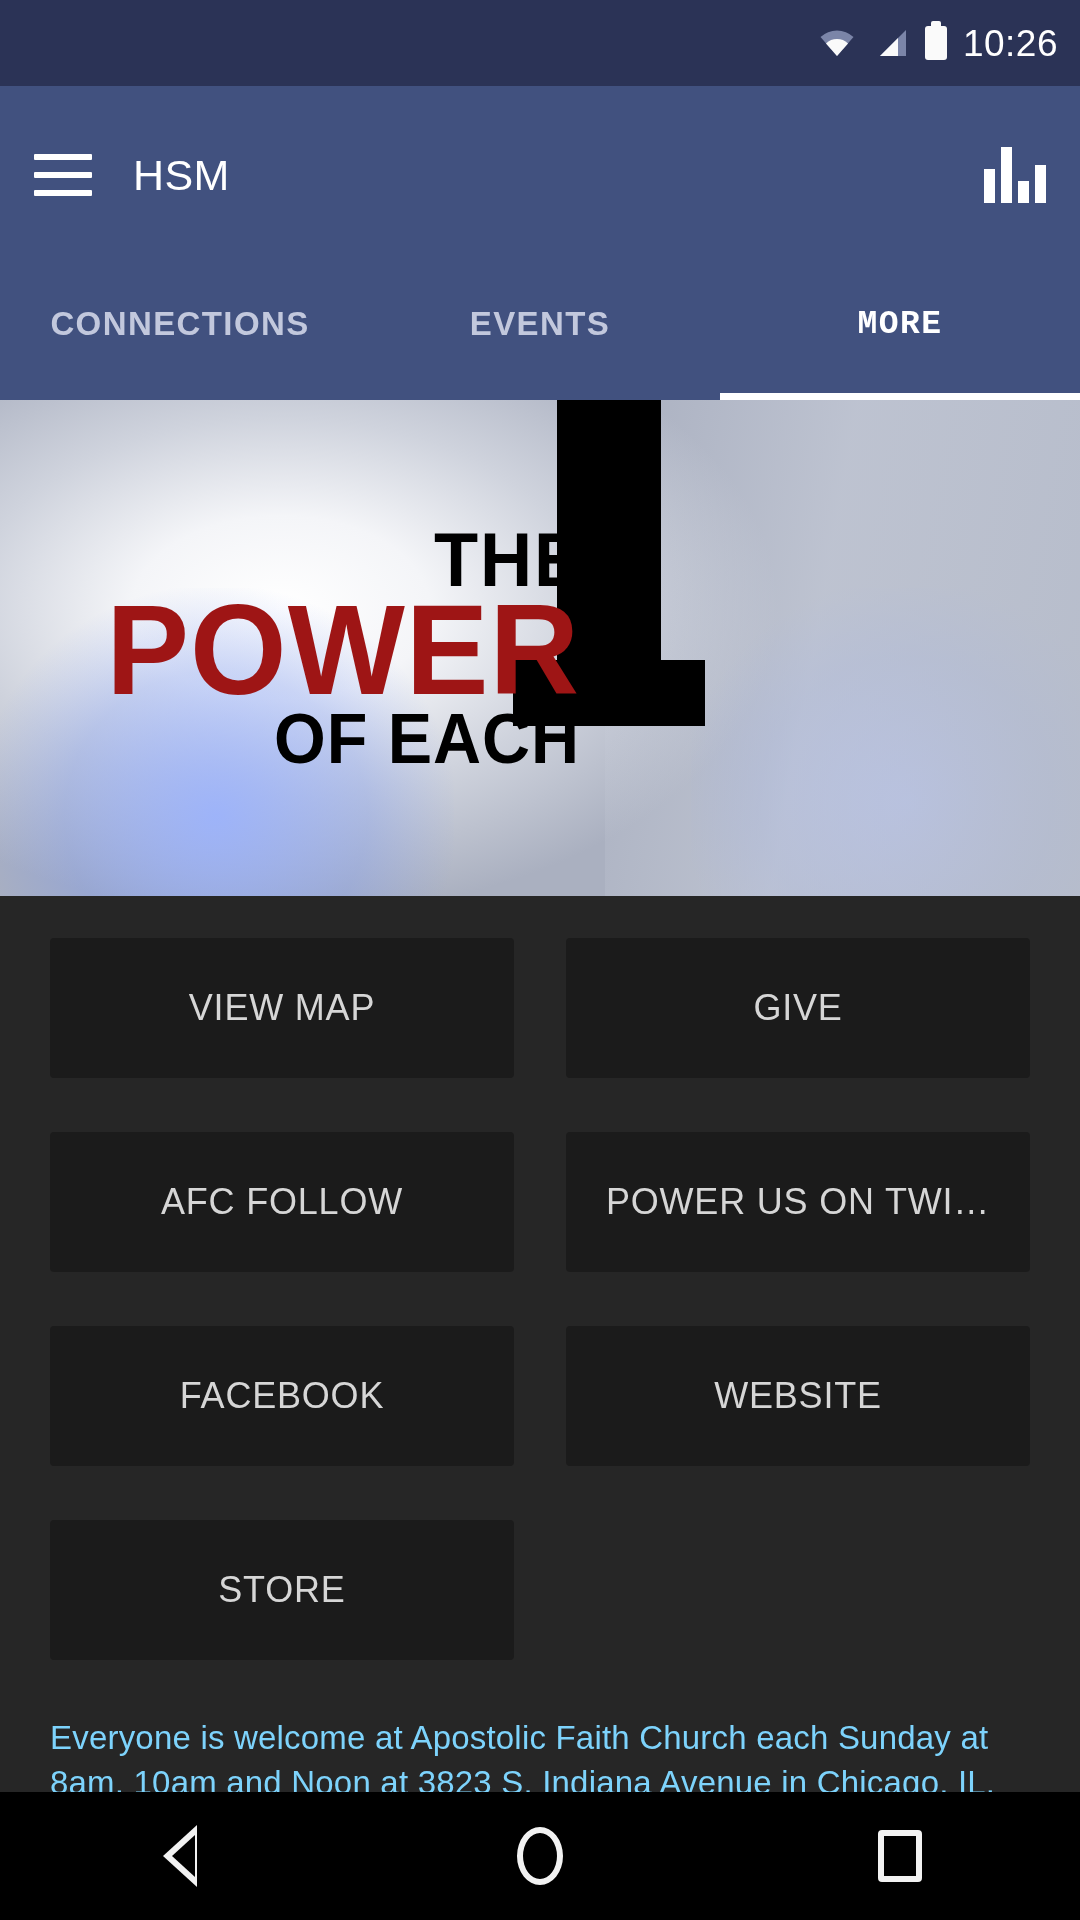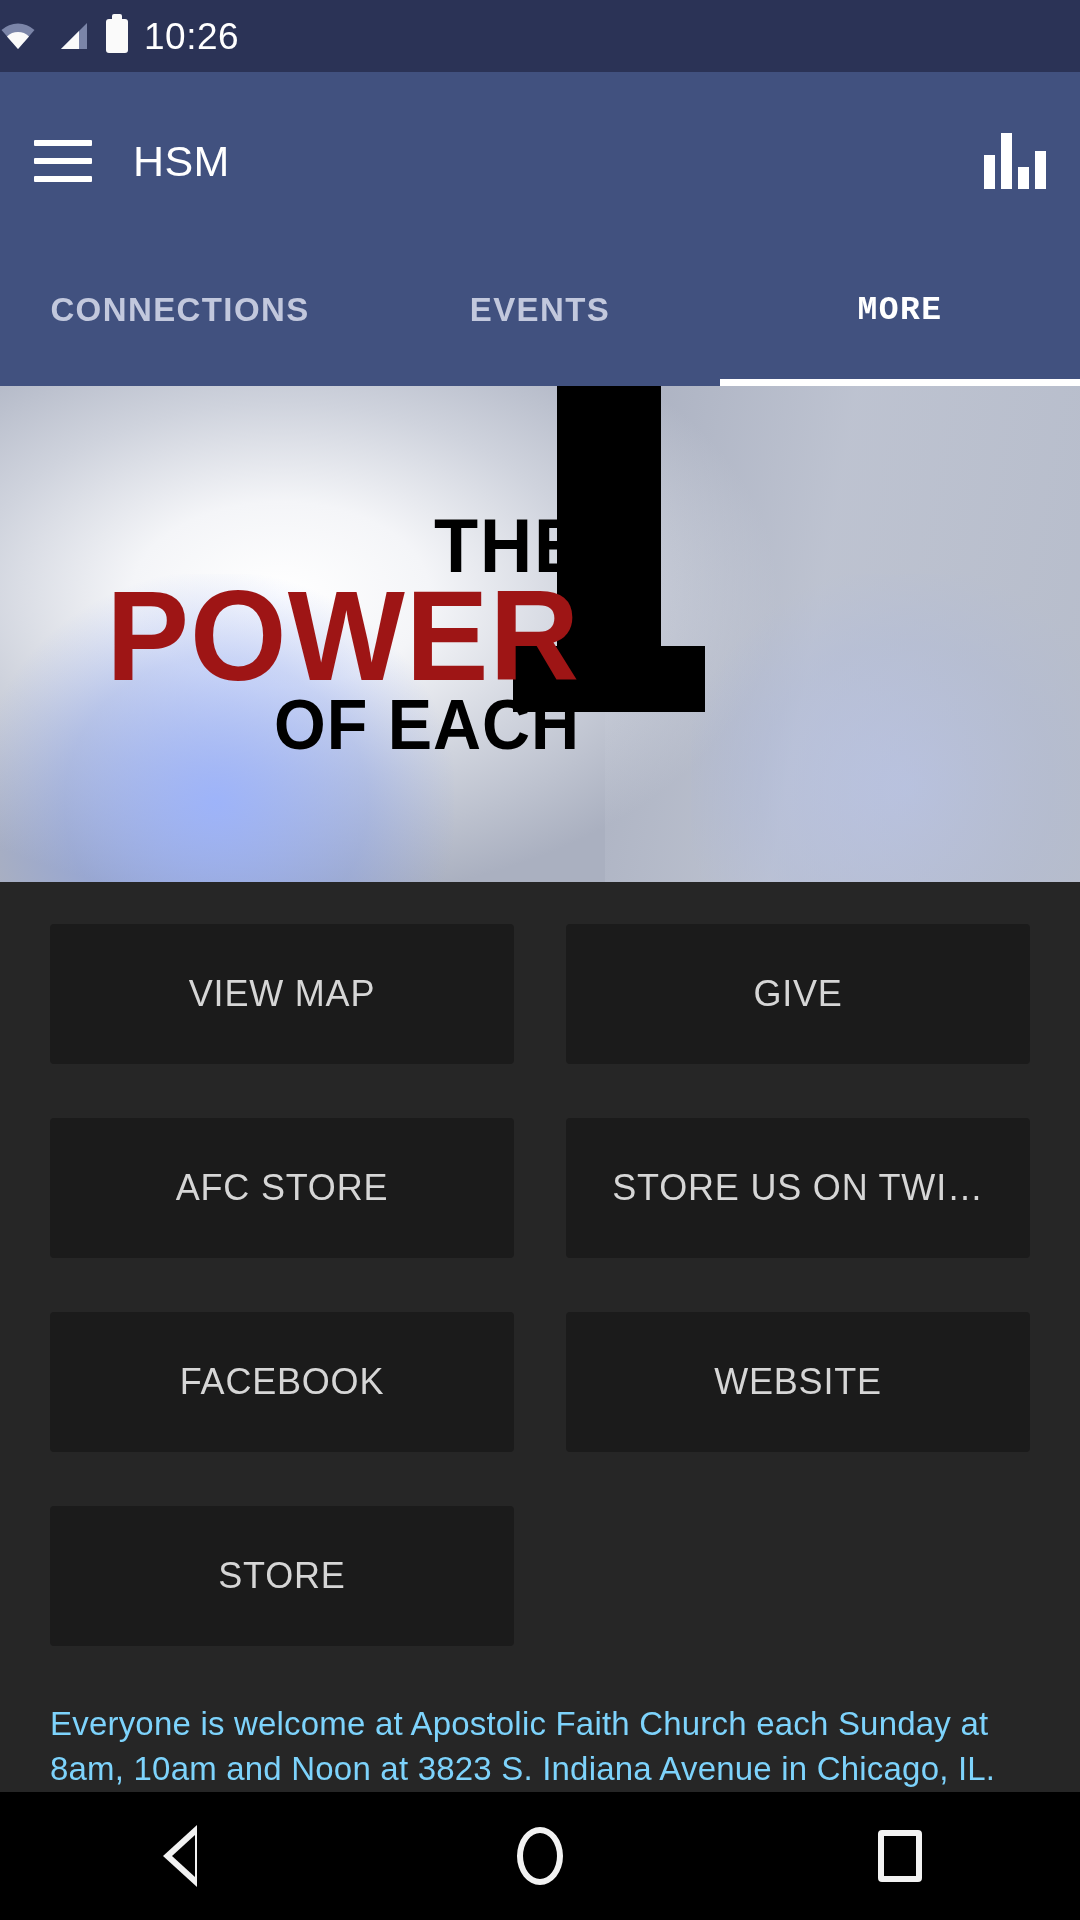--- a/index.html
+++ b/index.html
@@ -6,23 +6,23 @@
   html, body {
     width:1080px; height:1920px;
     background:#262626;
     font-family:"Liberation Sans", sans-serif;
     overflow:hidden;
   }
   .screen { position:relative; width:1080px; height:1920px; background:#262626; }
 
   
   .statusbar {
-    position:relative; height:72px; background:#2b3356;
-    display:flex; align-items:center; 
-    padding-right:12px; gap:16px;
+    position:relative; height:86px; background:#2b3356;
+    display:flex; align-items:center; justify-content:flex-end;
+    padding-right:22px; gap:16px;
   }
   .sb-icons { display:flex; align-items:center; gap:18px; }
   .wifi-icon { width:36px; height:28px; position:relative; }
   .signal-icon { width:34px; height:28px; }
   .battery-icon { width:22px; height:34px; background:#fafafa; border-radius:3px; position:relative; }
   .battery-icon:before {
     content:""; position:absolute; top:-5px; left:50%; transform:translateX(-50%);
     width:10px; height:5px; background:#fafafa; border-radius:2px 2px 0 0;
   }
   .sb-time { color:#ffffff; font-size:37px; letter-spacing:0.5px; line-height:1; }
@@ -180,22 +180,22 @@
       <div class="bt-the">THE</div>
       <div class="bt-power">POWER</div>
       <div class="bt-each">OF EACH</div>
     </div>
   </div>
 
   <div class="content">
     <div class="grid">
       <div class="tile">VIEW MAP</div>
       <div class="tile">GIVE</div>
-      <div class="tile">AFC STORE</div>
-      <div class="tile">STORE US ON TWI…</div>
+      <div class="tile">AFC FOLLOW</div>
+      <div class="tile">POWER US ON TWI…</div>
       <div class="tile">FACEBOOK</div>
       <div class="tile">WEBSITE</div>
       <div class="tile">STORE</div>
     </div>
     <div class="desc">Everyone is welcome at Apostolic Faith Church each Sunday at 8am, 10am and Noon at 3823 S. Indiana Avenue in Chicago, IL.</div>
   </div>
 
   <div class="navbar">
     <div class="nav-btn">
       <div class="nav-back"></div>

